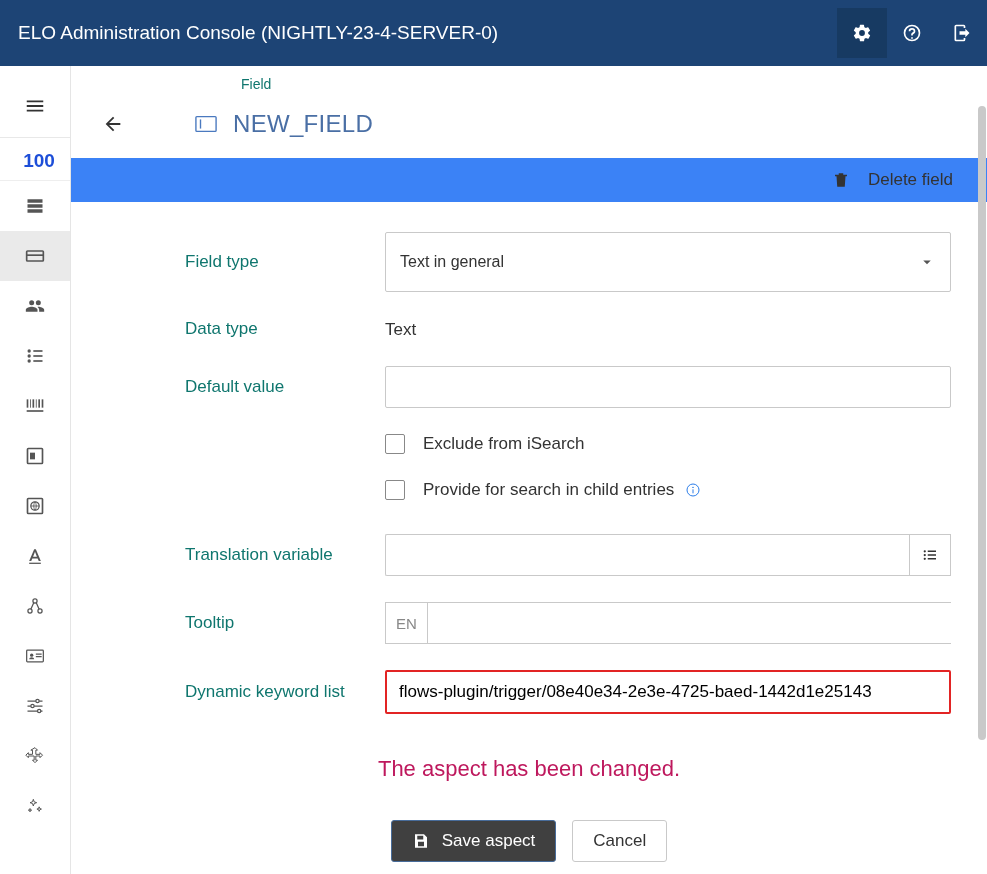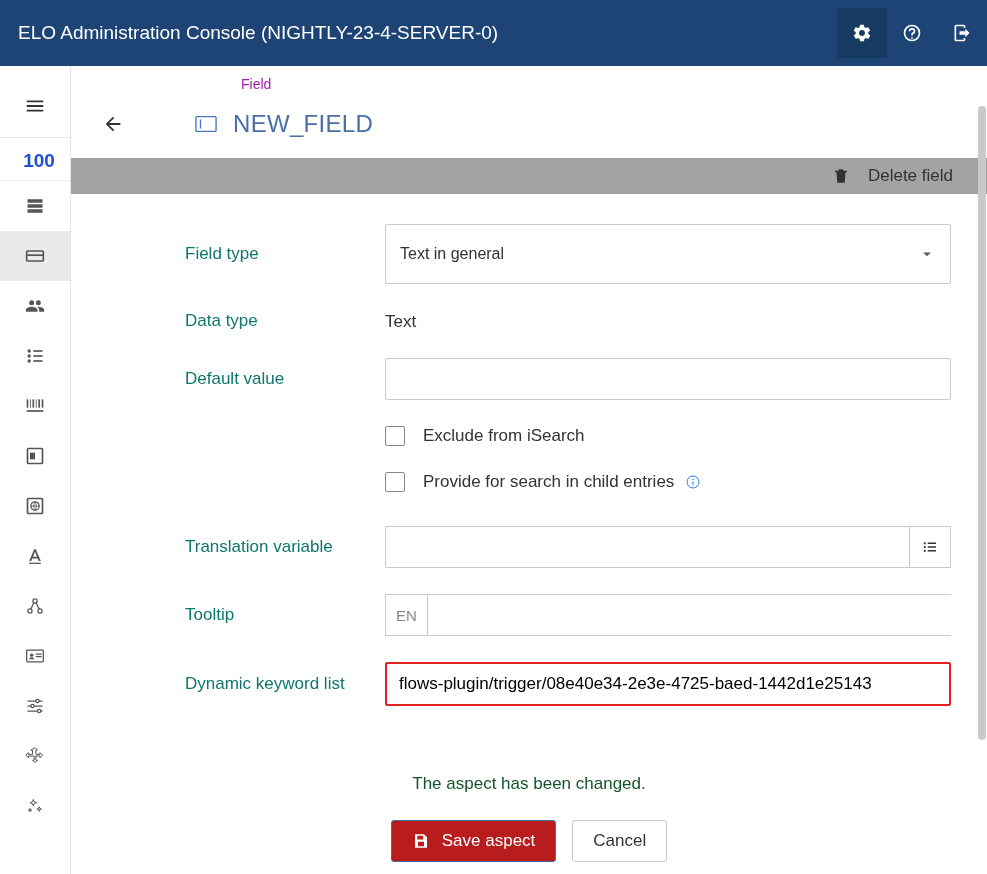--- a/index.html
+++ b/index.html
@@ -62,41 +62,41 @@
   .sidebar-icon.selected { background: #eaeaea; }
   .sidebar-icon svg { width: 20px; height: 20px; fill: #555; }
 
   .main { flex: 1; display: flex; flex-direction: column; position: relative; }
   .scrollstub {
     position: absolute; right: 1px; top: 40px; bottom: 150px;
     width: 8px; background: #c9c9c9; border-radius: 4px;
   }
   .breadcrumb {
     padding: 10px 0 0 170px;
-    font-size: 14px; color: #a21caf;
+    font-size: 14px; color: #0f766e;
   }
   .page-head {
     display: flex; align-items: center;
     padding: 18px 1px 20px 20px;
   }
   .back-arrow {
     width: 44px; display:flex; justify-content:center; cursor:pointer;
   }
   .back-arrow svg { width: 22px; height: 22px; fill: #333; }
   .field-icon {
     margin-right: 16px; margin-left: 60px;
     display:flex; align-items:center;
   }
   .field-icon svg { width: 22px; height: 18px; stroke:#4a79bf; fill:none; stroke-width:1.5; }
   .page-title {
     font-size: 24px; color: #4a6fa5; font-weight: 500; letter-spacing: .3px;
   }
   .action-bar {
-    background: #a3a3a3;
-    height: 36px;
+    background: #3b82f6;
+    height: 44px;
     display: flex; align-items: center; justify-content: flex-end;
     padding-right: 34px;
   }
   .delete-btn { display:flex; align-items:center; cursor:pointer; color:#333; font-size:17px; }
   .delete-btn svg { width:18px; height:18px; fill:#333; margin-right:18px; }
 
   .form { padding: 30px 36px 0 114px; }
   .form-row { display:flex; align-items:center; margin-bottom: 26px; }
   .form-label { width: 200px; font-size: 17px; color:#0f766e; }
   .form-control { flex:1; }
@@ -143,28 +143,28 @@
     border: 2.5px solid #e22424;
     border-radius: 2px;
   }
   .highlighted .input { border:none; height:40px; }
 
   .footer {
     position:absolute; bottom:0; left:0; right:0;
     padding-bottom: 28px;
     text-align:center;
   }
-  .status-msg { font-size:17px; color:#14532d; margin-bottom:26px; }
+  .status-msg { font-size:22px; color:#be185d; margin-bottom:38px; }
   .btn-row { display:flex; justify-content:center; gap:16px; }
   .btn {
     height:42px; padding:0 20px; border-radius:3px;
     display:flex; align-items:center; font-size:17px; cursor:pointer;
     border:1px solid #c9c9c9; background:#fff; color:#333;
   }
-  .btn.primary { background:#b91c1c; border-color:#486c9a; color:#fff;justify-content:center; }
+  .btn.primary { background:#404040; border-color:#486c9a; color:#fff;justify-content:center; }
   .btn.primary svg { width:18px; height:18px; fill:#fff; margin-right:12px; }
 </style>
 </head>
 <body>
 
 <div class="topbar">
   <div class="topbar-title">ELO Administration Console (NIGHTLY-23-4-SERVER-0)</div>
   <div class="topbar-icons">
     <div class="topbar-icon active">
       <svg viewBox="0 0 24 24">

